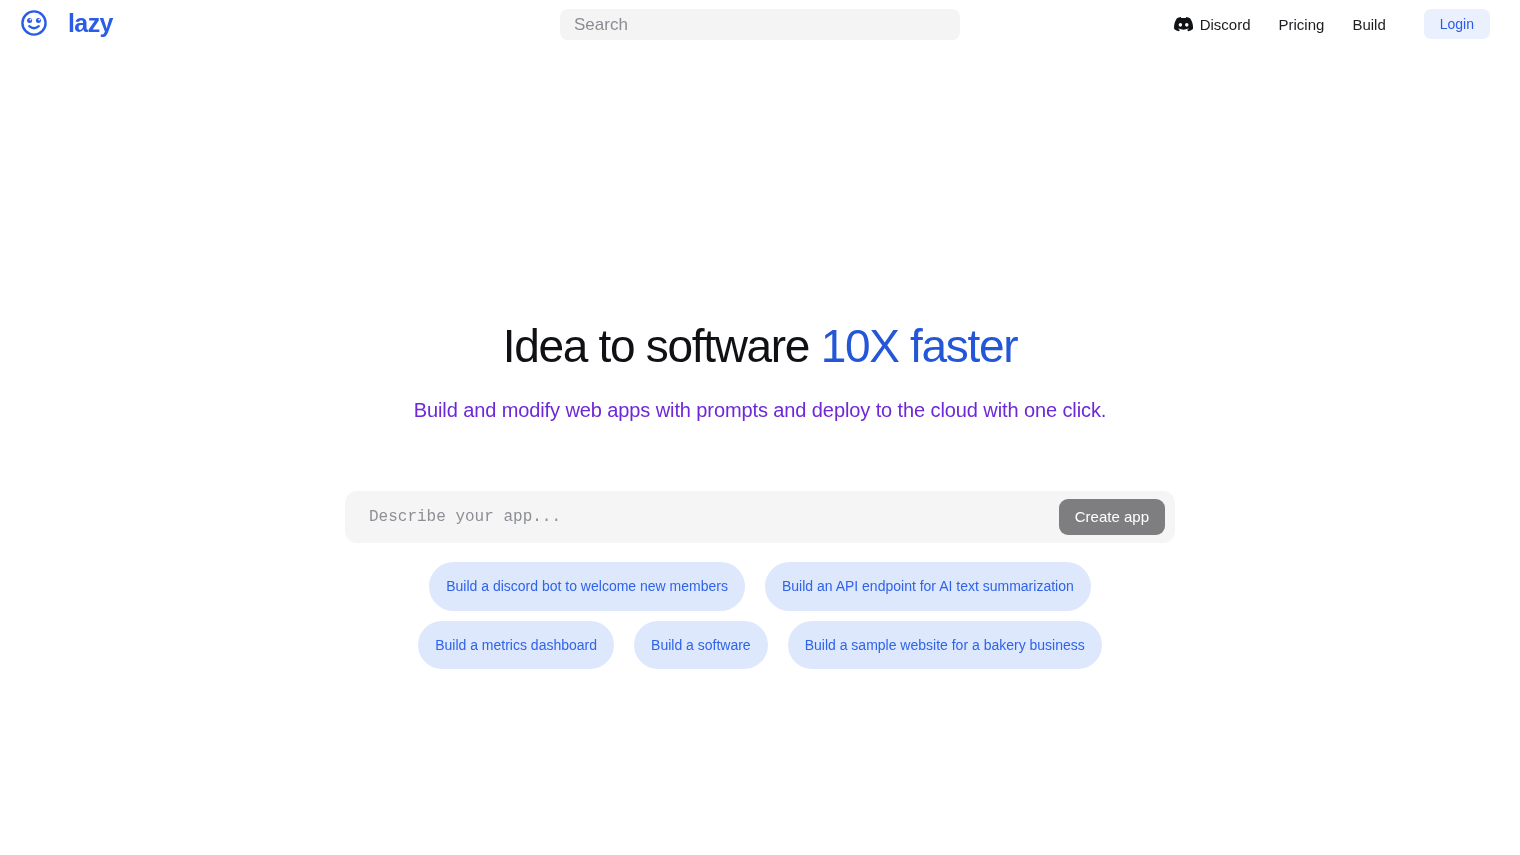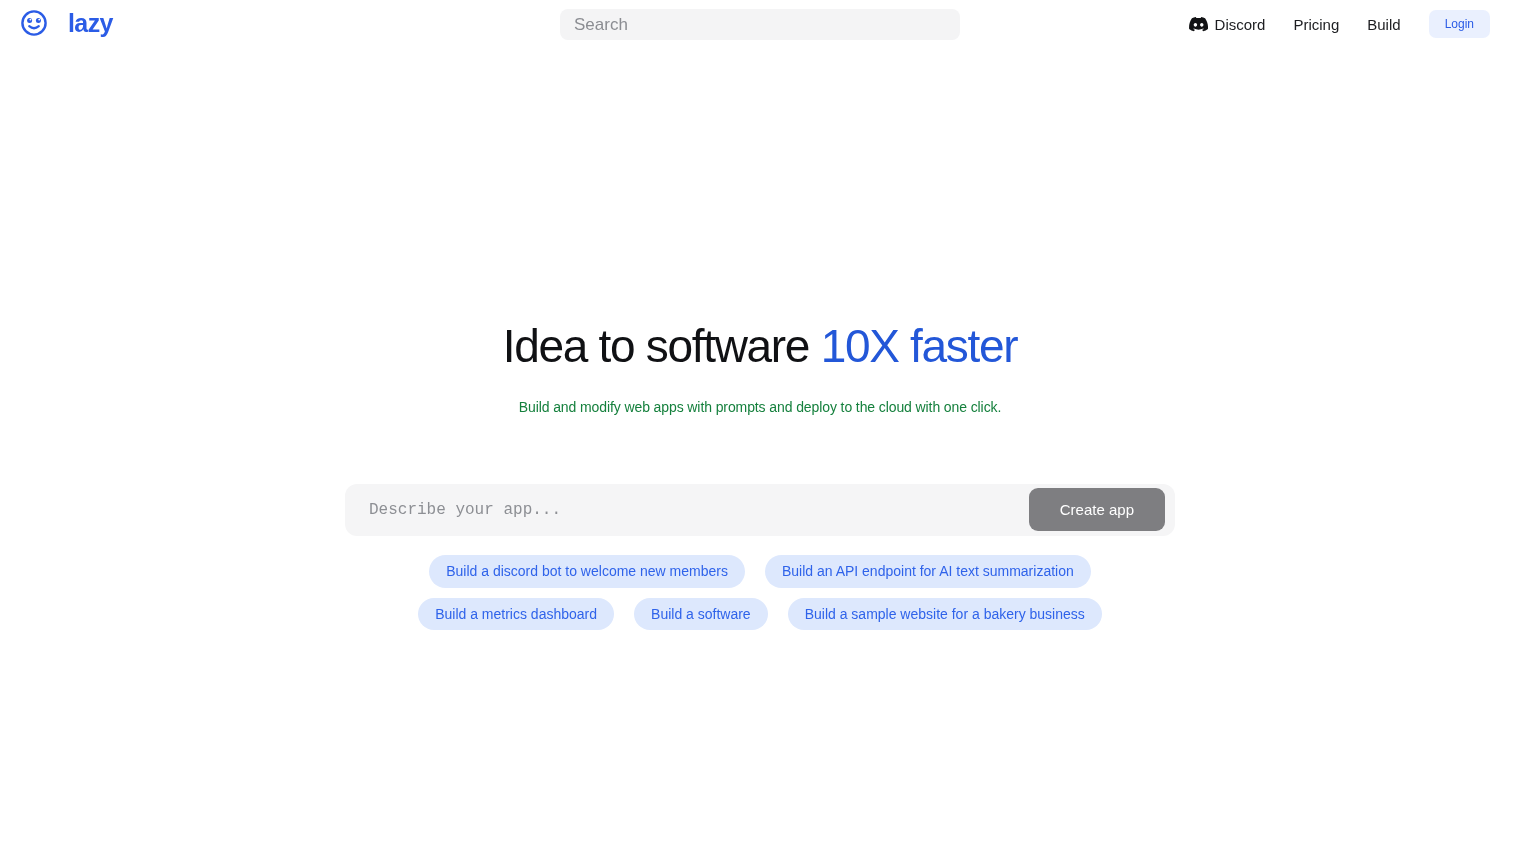--- a/index.html
+++ b/index.html
@@ -79,27 +79,27 @@
     gap: 7px;
     padding: 6px 14px;
     font-size: 15px;
     color: #1c1d20;
     text-decoration: none;
     cursor: pointer;
     white-space: nowrap;
   }
   .discord-glyph { display: block; width: 19px; height: 19px; }
   .login-btn {
-    margin-left: 14px;
+    margin-left: 24px;
     padding: 7px 16px;
     border: none;
     border-radius: 7px;
     background: #eaf0fe;
     color: #2b5ce6;
-    font-size: 12px;
+    font-size: 14px;
     font-family: "Liberation Sans", sans-serif;
     cursor: pointer;
     white-space: nowrap;
   }
 
   
   .hero {
     width: 1520px;
     padding-top: 272px;
     display: flex;
@@ -111,22 +111,22 @@
     font-size: 46px;
     font-weight: 400;
     letter-spacing: -1.3px;
     color: #101114;
     line-height: 1.15;
     text-align: center;
   }
   .headline .accent { color: #2357d8; }
   .subhead {
     margin: 26px 0 0 0;
-    font-size: 14px;
-    color: #15803d;
+    font-size: 20px;
+    color: #6d28d9;
     text-align: center;
     letter-spacing: -0.1px;
   }
 
   
   .composer {
     margin-top: 69px;
     width: 830px;
     height: 52px;
     background: #f5f5f6;
@@ -141,22 +141,22 @@
     border: none;
     outline: none;
     background: transparent;
     font-size: 16px;
     font-family: Liberation Mono, monospace;
     color: #1f2023;
   }
   .composer-input::placeholder { color: #8d8f94; }
   .create-btn {
     flex: none;
-    height: 43px;
-    padding: 0 31px;
+    height: 36px;
+    padding: 0 16px;
     border: none;
     border-radius: 9px;
     background: #7e7e81;
     color: #ffffff;
     font-size: 15px;
     font-family: "Liberation Sans", sans-serif;
     cursor: pointer;
     white-space: nowrap;
   }
 
@@ -169,21 +169,21 @@
     justify-content: center;
     gap: 10px 20px;
   }
   .chip {
     border: none;
     border-radius: 999px;
     background: #dde8fd;
     color: #2f63ea;
     font-size: 14px;
     font-family: "Liberation Sans", sans-serif;
-    padding: 8px 17px;
+    padding: 16px 17px;
     cursor: pointer;
     white-space: nowrap;
     line-height: 1.2;
   }
 </style>
 </head>
 <body>
 
 <header class="header">
 

